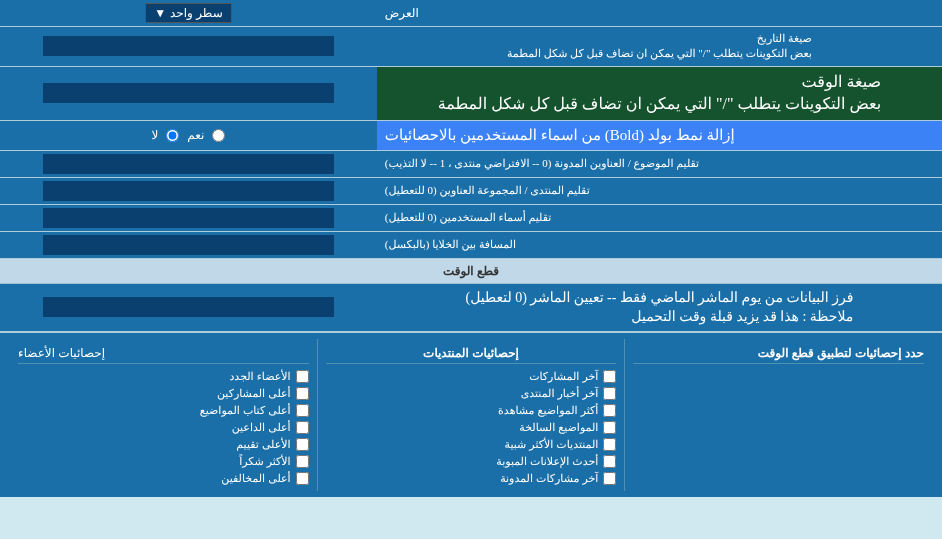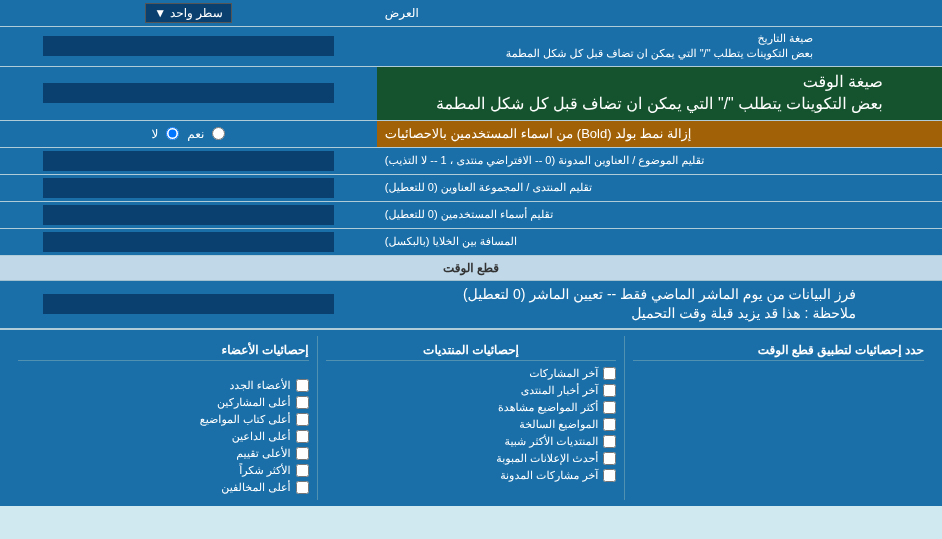--- a/index.html
+++ b/index.html
@@ -19,20 +19,21 @@
     }
     .row-label {
       background: #1a6fa8;
       color: #fff;
       padding: 4px 8px;
       display: flex;
       align-items: center;
       justify-content: flex-end;
       text-align: right;
       line-height: 1.4;
+      font-family: Liberation Serif, serif;
     }
     .row-input {
       background: #1a6fa8;
       display: flex;
       align-items: center;
       justify-content: center;
       padding: 3px 6px;
     }
     .row-input input[type="text"] {
       background: #0a4070;
@@ -121,21 +122,21 @@
     <div class="row-label" style="width:60%; color:#fff; background:#14532d; font-size:16px; text-align:right; padding:4px 8px; display:flex; flex-direction:column; justify-content:center;">
       <div style="white-space:pre-line;">صيغة الوقت
 بعض التكوينات يتطلب "/" التي يمكن ان تضاف قبل كل شكل المطمة</div>
     </div>
     <div class="row-input" style="width:40%;">
       <input type="text" style="width: 80%; background: rgb(10, 64, 112); color: rgb(255, 255, 255); border: none; padding: 3px 6px; text-align: center; direction: ltr; font-size: 12px;">
     </div>
   </div>
 
   <div class="row" style="background:#1a6fa8;">
-    <div class="row-label" style="width:60%; color:#fff; background:#a16207; font-size:13px; padding:4px 8px; display:flex; align-items:center; justify-content:flex-end;">إزالة نمط بولد (Bold) من اسماء المستخدمين بالاحصائيات</div>
+    <div class="row-label" style="width:60%; color:#fff; background:#3b82f6; font-size:15px; padding:4px 8px; display:flex; align-items:center; justify-content:flex-end;">إزالة نمط بولد (Bold) من اسماء المستخدمين بالاحصائيات</div>
     <div class="row-input" style="width:40%;">
       <div class="row-radio">
         <input type="radio" name="bold_remove" id="bold_yes" style="">
         <label for="bold_yes">نعم</label>
         <input type="radio" name="bold_remove" id="bold_no" checked="" style="">
         <label for="bold_no">لا</label>
       </div>
     </div>
   </div>
 
@@ -214,21 +215,21 @@
           <input type="checkbox" style="">
           <span>أحدث الإعلانات المبوبة</span>
         </div>
         <div class="stats-item">
           <input type="checkbox" style="">
           <span>آخر مشاركات المدونة</span>
         </div>
       </div>
 
       <div style="flex:1; padding:4px 8px;">
-        <div style="color:#fff; font-weight:bold; text-align:right; padding:3px 0; border-bottom:1px solid #5090b0; margin-bottom:16px;">إحصائيات الأعضاء</div>
+        <div style="color:#fff; font-weight:normal; text-align:left; padding:3px 0; border-bottom:1px solid #5090b0; margin-bottom:4px;">إحصائيات الأعضاء</div>
         <div class="stats-item">
           <input type="checkbox" style="">
           <span>الأعضاء الجدد</span>
         </div>
         <div class="stats-item">
           <input type="checkbox" style="">
           <span>أعلى المشاركين</span>
         </div>
         <div class="stats-item">
           <input type="checkbox" style="">

